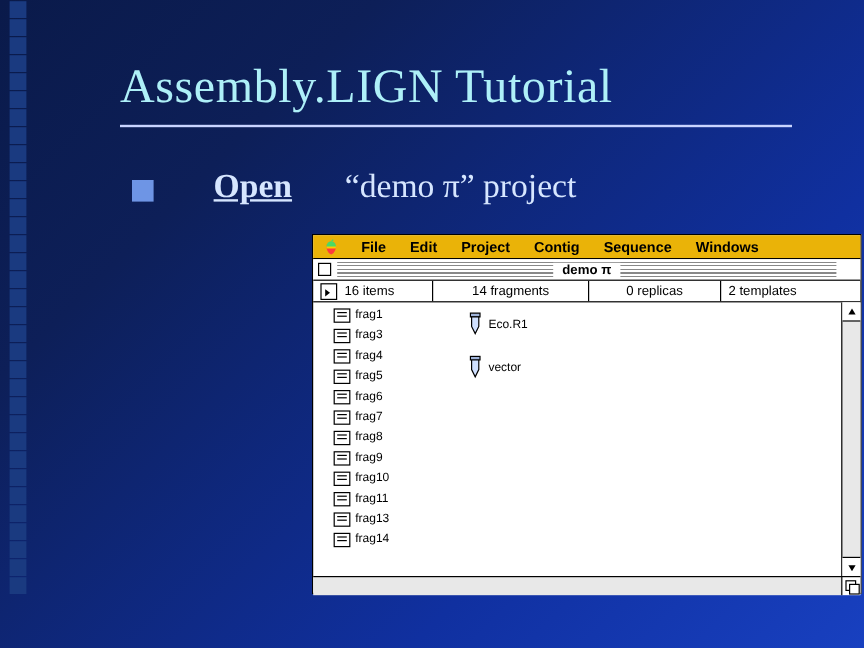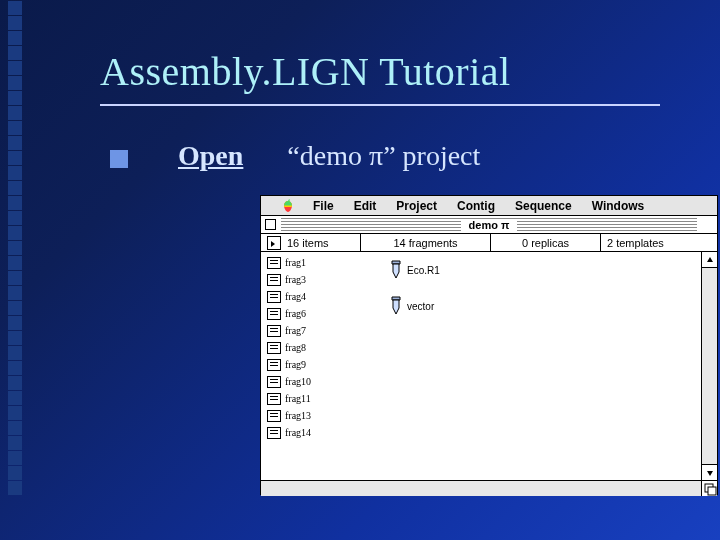--- a/index.html
+++ b/index.html
@@ -73,25 +73,25 @@
     width: 458px;
     height: 300px;
     background: #ffffff;
     border: 1px solid #000;
     font-family: "Geneva", Arial, sans-serif;
     font-size: 11px;
     color: #000;
   }
   .menubar {
     height: 20px;
-    background: #e5e5e5;
+    background: #eab308;
     border-bottom: 1px solid #000;
     display: flex;
     align-items: center;
-    padding-left: 20px;
+    padding-left: 8px;
   }
   .apple-icon {
     width: 14px;
     height: 14px;
     margin-right: 8px;
   }
   .menubar-item {
     font-size: 12px;
     font-weight: bold;
     padding: 0 10px;
@@ -166,22 +166,21 @@
     border-bottom: 3px solid transparent;
   }
   .content-area {
     position: relative;
     height: 244px;
     display: flex;
   }
   .frag-list {
     width: 110px;
     overflow: hidden;
-    padding: 2px 0;
-    font-family: Liberation Serif, serif;
+    padding: 2px 11px;
   }
   .frag-item {
     display: flex;
     align-items: center;
     height: 17px;
     padding-left: 6px;
     font-size: 10px;
   }
   .frag-icon {
     width: 14px;
@@ -349,20 +348,24 @@
           <span class="frag-icon"></span>
           <span>frag1</span>
         </div>
         <div class="frag-item">
           <span class="frag-icon"></span>
           <span>frag3</span>
         </div>
         <div class="frag-item">
           <span class="frag-icon"></span>
           <span>frag4</span>
+        </div>
+        <div class="frag-item">
+          <span class="frag-icon"></span>
+          <span>frag5</span>
         </div>
         <div class="frag-item">
           <span class="frag-icon"></span>
           <span>frag6</span>
         </div>
         <div class="frag-item">
           <span class="frag-icon"></span>
           <span>frag7</span>
         </div>
         <div class="frag-item">

